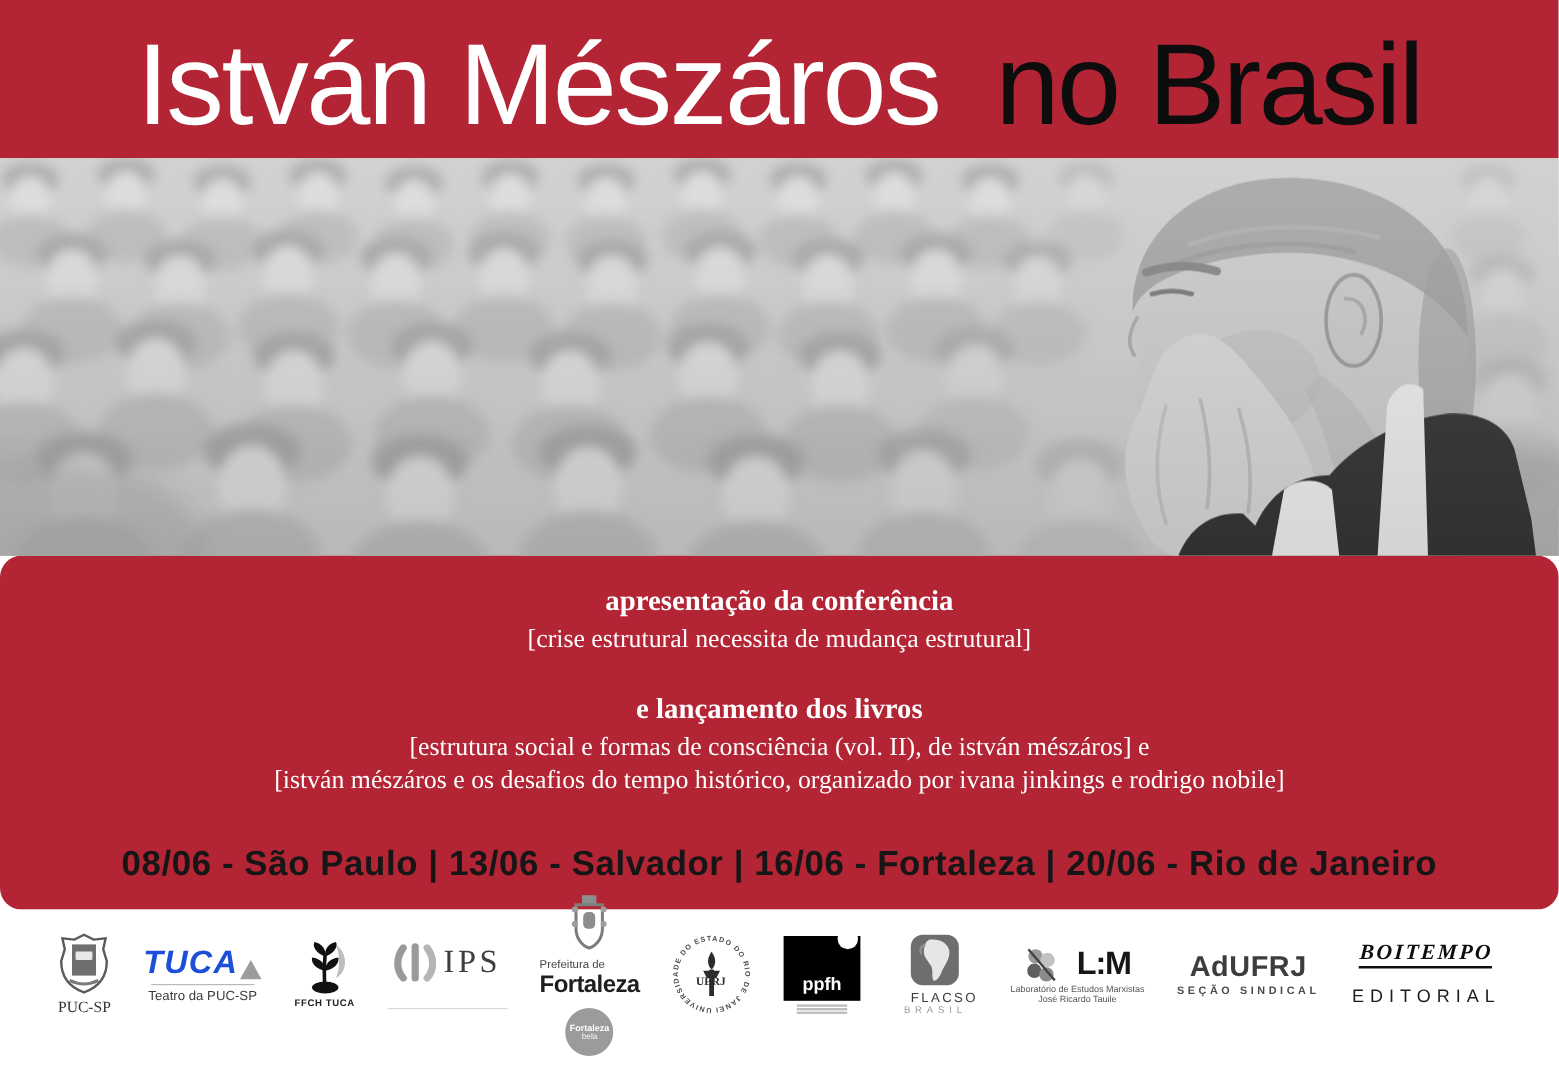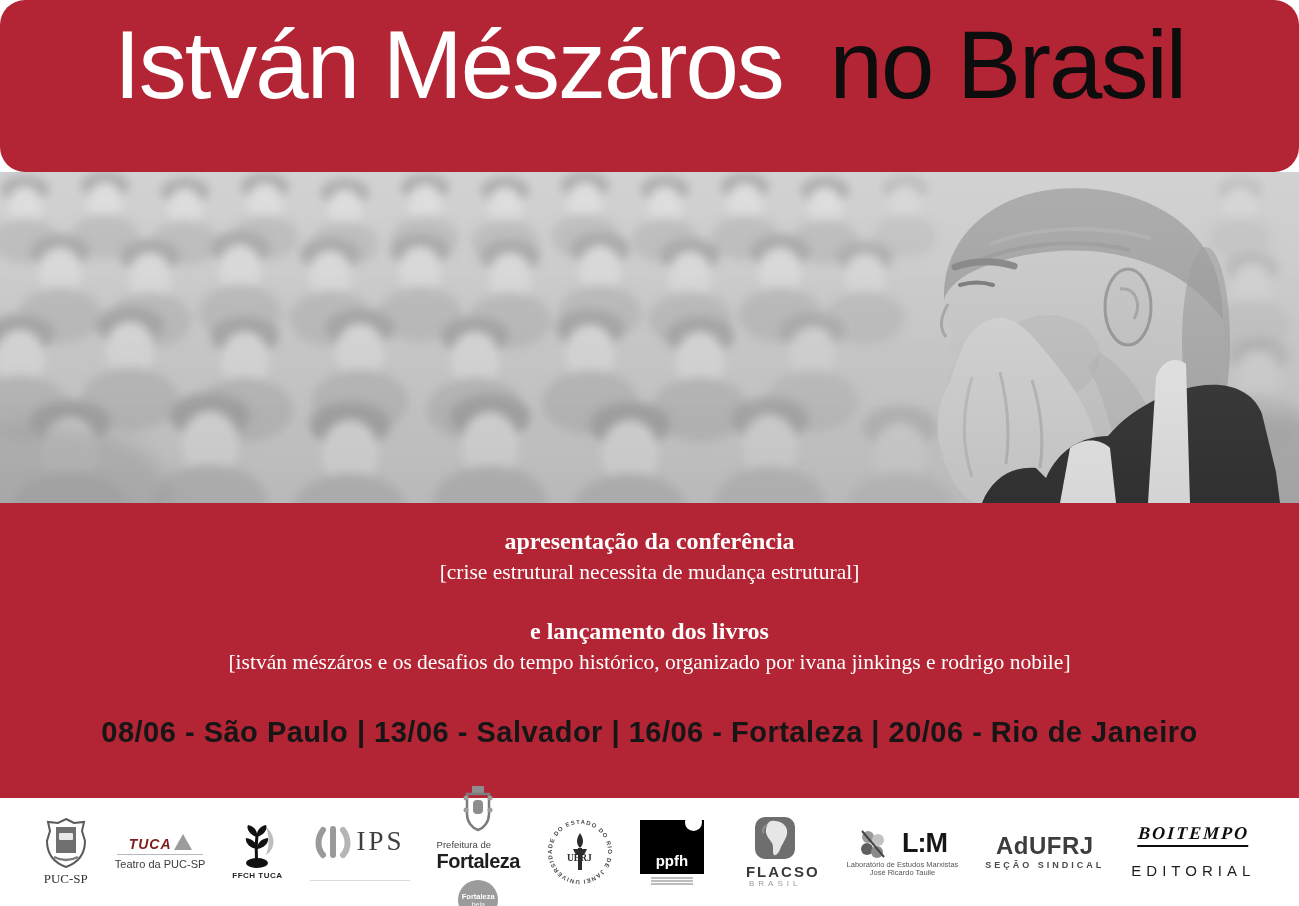--- a/index.html
+++ b/index.html
@@ -6,57 +6,57 @@
     --red:#b32434;
     --black:#151515;
     --white:#ffffff;
   }
   *{margin:0;padding:0;box-sizing:border-box;}
   html,body{background:#ffffff;}
   body{font-family:"Liberation Sans",sans-serif;}
   .poster{position:relative;width:1299px;height:906px;background:#ffffff;overflow:hidden;}
 
   
-  .band-title{height:172px;background:var(--red);display:flex;align-items:flex-start;justify-content:center;border-radius:25px;}
+  .band-title{height:132px;background:var(--red);display:flex;align-items:center;justify-content:center;}
   .band-title h1{
     font-family:"Liberation Sans",sans-serif;font-weight:400;
     font-size:96px;letter-spacing:-2px;white-space:nowrap;padding-top:10px;
   }
   .t-white{color:var(--white);}
   .t-black{color:#0d0d0d;margin-left:22px;}
 
   
   .photo{height:331px;background:#c9c9c9;line-height:0;}
   .photo svg{display:block;}
 
   
   .band-body{
     height:295px;background:var(--red);color:var(--white);
-    text-align:center;font-family:"Liberation Serif",serif;padding-top:25px;
+    text-align:center;font-family:"Liberation Serif",serif;padding-top:25px;border-radius:18px;
   }
   .band-body .head{font-size:24px;font-weight:700;margin-bottom:3px;}
   .band-body .sub{font-size:21.5px;font-weight:400;line-height:28px;}
   .band-body .head.books{margin-top:32px;}
   .schedule{
     font-family:"Liberation Sans",sans-serif;font-weight:700;
     font-size:29px;color:#161616;margin-top:40px;letter-spacing:0.5px;white-space:nowrap;
   }
 
   
   .logos{
     height:108px;background:#ffffff;display:flex;align-items:center;
     justify-content:center;gap:27px;padding:0 20px;
   }
   .logo{display:flex;flex-direction:column;align-items:center;justify-content:center;line-height:1.1;}
   .cap{font-size:11px;color:#3c3c3c;margin-top:3px;white-space:nowrap;}
   .cap.serif{font-family:"Liberation Serif",serif;font-size:13px;color:#333;}
   .cap.tiny{font-size:8px;font-weight:700;letter-spacing:0.5px;color:#222;}
 
   .tuca-row{display:flex;align-items:flex-end;}
-  .tuca-word{font-style:italic;font-weight:900;font-size:14px;letter-spacing:1px;color:#7f1d1d;}
+  .tuca-word{font-style:italic;font-weight:900;font-size:27px;letter-spacing:1px;color:#1d4ed8;}
   .tuca-tri{width:0;height:0;border-left:9px solid transparent;border-right:9px solid transparent;border-bottom:16px solid #9c9c9c;margin:0 0 2px 2px;}
   .tuca-rule{width:86px;border-top:1px solid #b9b9b9;margin-top:2px;}
 
   .ips-row{display:flex;align-items:center;gap:6px;}
   .ips-text{font-family:"Liberation Serif",serif;font-size:27px;letter-spacing:3px;color:#3f3f3f;}
   .ips-rule{width:100px;border-top:1px solid #dcdcdc;margin-top:20px;}
 
   .fortaleza{gap:8px;align-items:center;}
   .fort-top{font-size:9.5px;color:#444;text-align:left;}
   .fort-main{font-size:20px;font-weight:800;color:#1e1e1e;letter-spacing:-0.5px;}
@@ -70,21 +70,21 @@
   .ppfh-wrap{display:flex;flex-direction:column;align-items:center;}
   .ppfh-box{
     position:relative;width:64px;height:54px;background:#000000;overflow:hidden;
     display:flex;align-items:flex-end;justify-content:center;
   }
   .ppfh-box span{color:#fff;font-weight:700;font-size:15px;margin-bottom:4px;}
   .ppfh-notch{position:absolute;top:-6px;right:2px;width:17px;height:17px;border-radius:50%;background:#fff;}
   .ppfh-bars{margin-top:3px;display:flex;flex-direction:column;gap:1px;align-items:center;}
   .ppfh-bars i{display:block;width:42px;height:2px;background:#bdbdbd;}
 
-  .flacso-line1{font-size:15px;font-weight:700;letter-spacing:2px;color:#3a3a3a;margin-top:3px;padding-left:15px;}
+  .flacso-line1{font-size:11px;font-weight:400;letter-spacing:2px;color:#3a3a3a;margin-top:3px;padding-left:15px;}
   .flacso-line2{font-size:8px;letter-spacing:4px;color:#9a9a9a;}
 
   .lem-row{display:flex;align-items:center;gap:14px;}
   .lem-glyph{font-size:27px;font-weight:900;letter-spacing:-1px;color:#161616;}
   .lem-cap{font-size:7.5px;color:#555;white-space:nowrap;}
 
   .adufrj-glyph{font-size:24px;font-weight:900;color:#3d3d3d;letter-spacing:0.5px;}
   .adufrj-cap{font-size:9px;font-weight:700;letter-spacing:3px;color:#4a4a4a;margin-top:1px;}
 
   .boi-glyph{
@@ -207,20 +207,21 @@
       </g>
 
       <rect width="1299" height="331" fill="url(#fade)"></rect>
     </svg>
   </div>
 
   <section class="band-body">
     <p class="head">apresentação da conferência</p>
     <p class="sub">[crise estrutural necessita de mudança estrutural]</p>
     <p class="head books">e lançamento dos livros</p>
+    <p class="sub">[estrutura social e formas de consciência (vol. II), de istván mészáros] e</p>
     <p class="sub">[istván mészáros e os desafios do tempo histórico, organizado por ivana jinkings e rodrigo nobile]</p>
     <p class="schedule">08/06 - São Paulo | 13/06 - Salvador | 16/06 - Fortaleza | 20/06 - Rio de Janeiro</p>
   </section>
 
   <footer class="logos">
 
     <div class="logo">
       <svg width="44" height="52" viewBox="0 0 44 52">
         <path d="M22,2 L30,6 L40,5 L38,14 L41,24 C41,38 33,46 22,50 C11,46 3,38 3,24 L6,14 L4,5 L14,6 Z" fill="none" stroke="#5a5a5a" stroke-width="2"></path>
         <rect x="12" y="10" width="20" height="26" fill="#6f6f6f"></rect>

